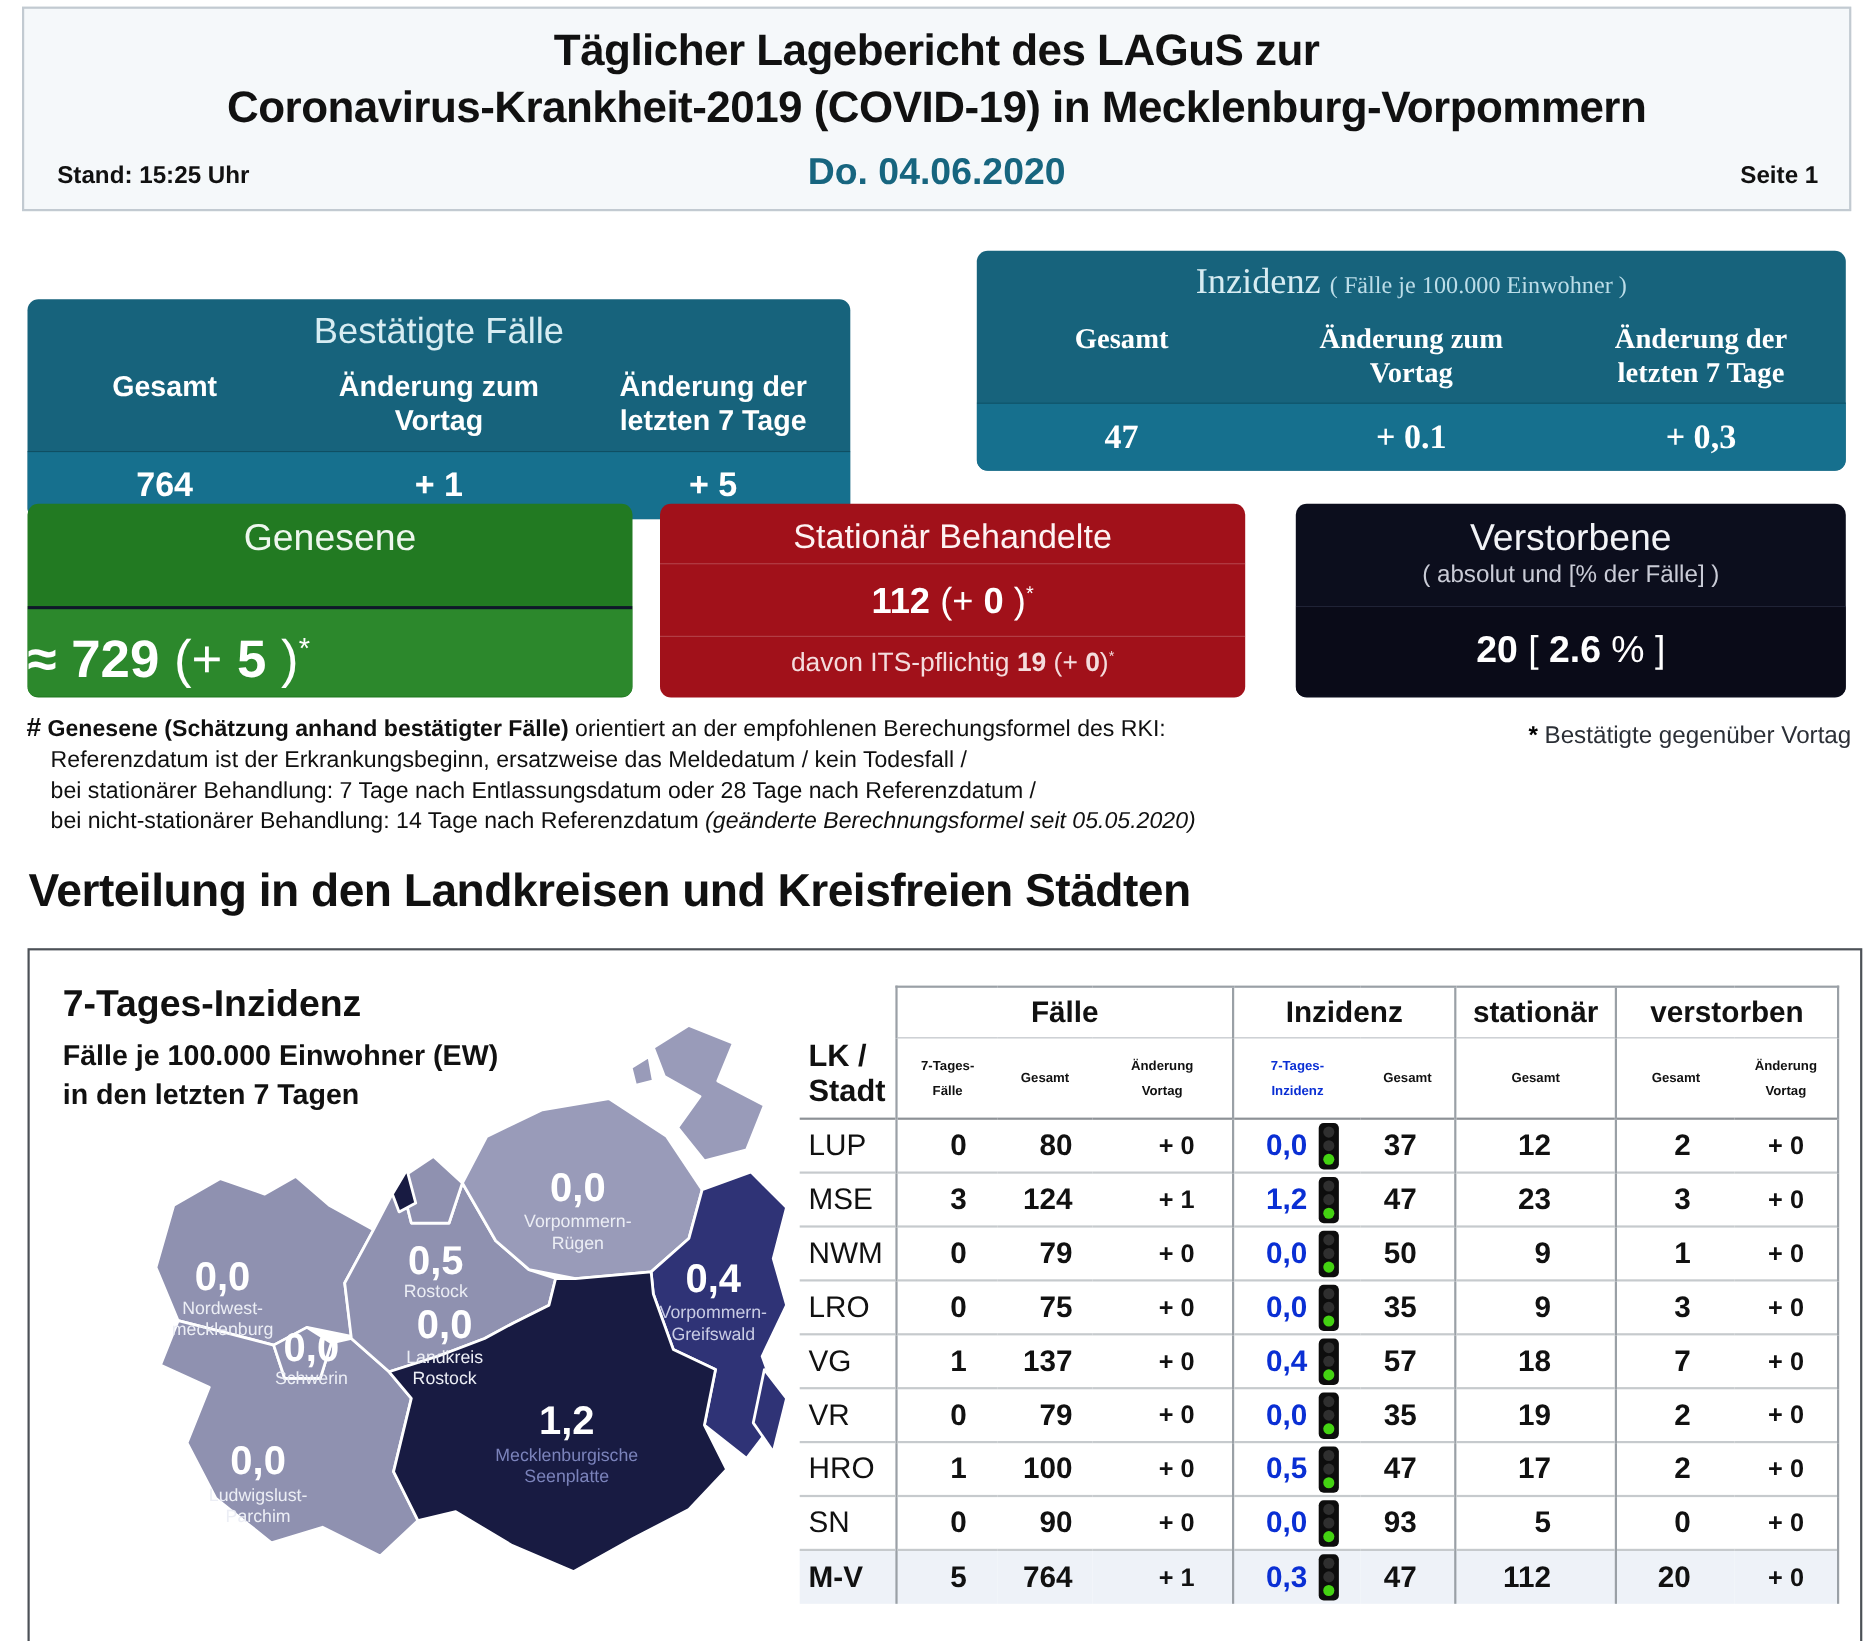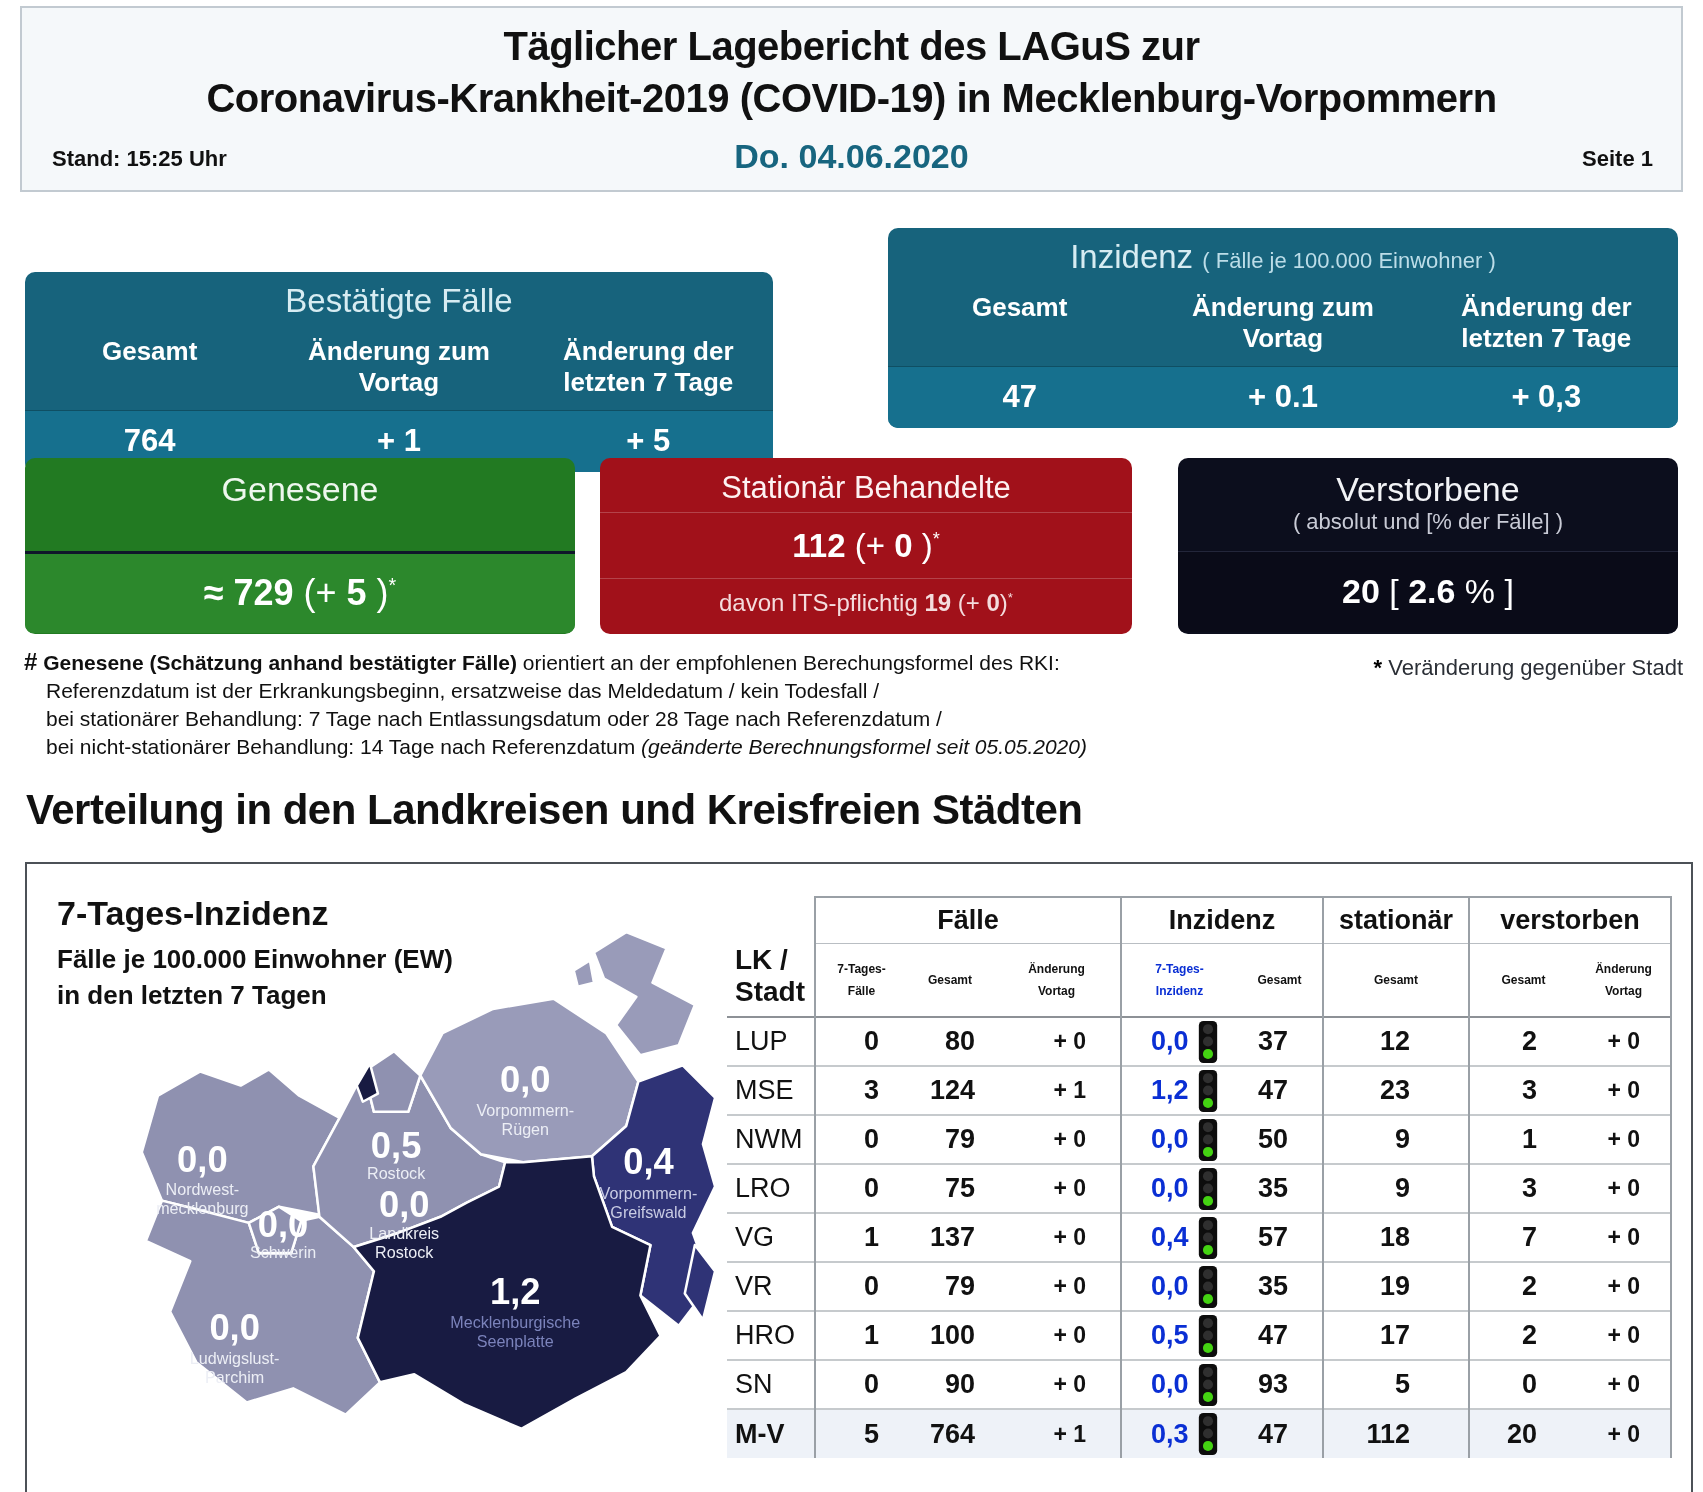--- a/index.html
+++ b/index.html
@@ -26,21 +26,21 @@
   .teal-box .hdrs div { flex:1; text-align:center; font-size:26px; font-weight:700; line-height:31px; padding-top:6px; }
   .teal-box .vals { display:flex; height:62px; background:#16708e; border-top:1px solid #0f4f63; }
   .teal-box .vals div { flex:1; text-align:center; font-size:31px; font-weight:700; padding-top:12px; }
 
   
   .status-box { position:absolute; top:458px; height:176px; border-radius:10px; color:#fff; overflow:hidden; }
   .green { background:#227a22; }
   .green .top { height:96px; text-align:center; border-bottom:3px solid #0f172a; }
   .green .top .t1 { font-size:34px; padding-top:12px; color:#eef7ee; }
   .green .top .t2 { font-size:23px; color:#dff0df; }
-  .green .bottom { background:#2c882c; height:79px; text-align:center; font-size:36px; padding-top:18px; }
+  .green .bottom { background:#2c882c; height:79px; text-align:left; font-size:48px; padding-top:18px; }
   .red { background:#a1111a; }
   .red .r1 { height:55px; text-align:center; font-size:31px; padding-top:12px; border-bottom:1px solid #b4434a; color:#fdf2f2; }
   .red .r2 { height:66px; text-align:center; font-size:33px; padding-top:14px; border-bottom:1px solid #b4434a; }
   .red .r3 { height:53px; text-align:center; font-size:24px; padding-top:10px; color:#f4dcdd; }
   .navy { background:#0c0e1d; }
   .navy .n1 { height:94px; text-align:center; border-bottom:1px solid #23263a; }
   .navy .n1 .t1 { font-size:34px; padding-top:12px; color:#f2f3f6; }
   .navy .n1 .t2 { font-size:22px; color:#c9cbd6; }
   .navy .n2 { height:80px; text-align:center; font-size:34px; padding-top:20px; background:#0a0b18; }
   .b { font-weight:700; }
@@ -123,21 +123,21 @@
       <div><span>Änderung zum</span><br><span>Vortag</span></div>
       <div><span>Änderung der</span><br><span>letzten 7 Tage</span></div>
     </div>
     <div class="vals">
       <div>764</div>
       <div>+ 1</div>
       <div>+ 5</div>
     </div>
   </div>
 
-  <div class="teal-box" style="left:888px; width:790px;">
+  <div class="teal-box" style="left:888px; width:790px;font-family:Liberation Serif, serif;">
     <div class="bt"><span>Inzidenz</span> <span class="sub">( Fälle je 100.000 Einwohner )</span></div>
     <div class="hdrs">
       <div>Gesamt</div>
       <div><span>Änderung zum</span><br><span>Vortag</span></div>
       <div><span>Änderung der</span><br><span>letzten 7 Tage</span></div>
     </div>
     <div class="vals">
       <div>47</div>
       <div>+ 0.1</div>
       <div>+ 0,3</div>
@@ -164,21 +164,21 @@
     </div>
     <div class="n2"><span class="b">20</span><span> [ </span><span class="b">2.6</span><span> % ]</span></div>
   </div>
 
   <div class="footnote">
     <div><span class="hash">#</span> <span class="b">Genesene (Schätzung anhand bestätigter Fälle)</span><span> orientiert an der empfohlenen Berechungsformel des RKI:</span></div>
     <div style="padding-left:22px;">Referenzdatum ist der Erkrankungsbeginn, ersatzweise das Meldedatum / kein Todesfall /</div>
     <div style="padding-left:22px;">bei stationärer Behandlung: 7 Tage nach Entlassungsdatum oder 28 Tage nach Referenzdatum /</div>
     <div style="padding-left:22px;"><span>bei nicht-stationärer Behandlung: 14 Tage nach Referenzdatum </span><span class="ital">(geänderte Berechnungsformel seit 05.05.2020)</span></div>
   </div>
-  <div class="rightnote"><span class="ast">*</span><span> Veränderung gegenüber Stadt</span></div>
+  <div class="rightnote"><span class="ast">*</span><span> Bestätigte gegenüber Vortag</span></div>
 
   <div class="section-title">Verteilung in den Landkreisen und Kreisfreien Städten</div>
 
   <div class="panel">
 
     <div class="map-title">7-Tages-Inzidenz</div>
     <div class="map-sub" style="top:80px;">Fälle je 100.000 Einwohner (EW)</div>
     <div class="map-sub" style="top:116px;">in den letzten 7 Tagen</div>
 
     <svg class="map-svg" width="690" height="545" viewBox="0 0 660 540">

